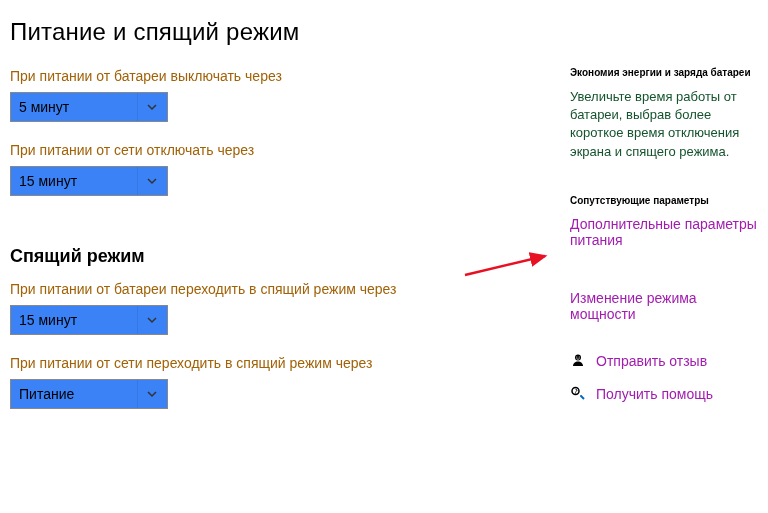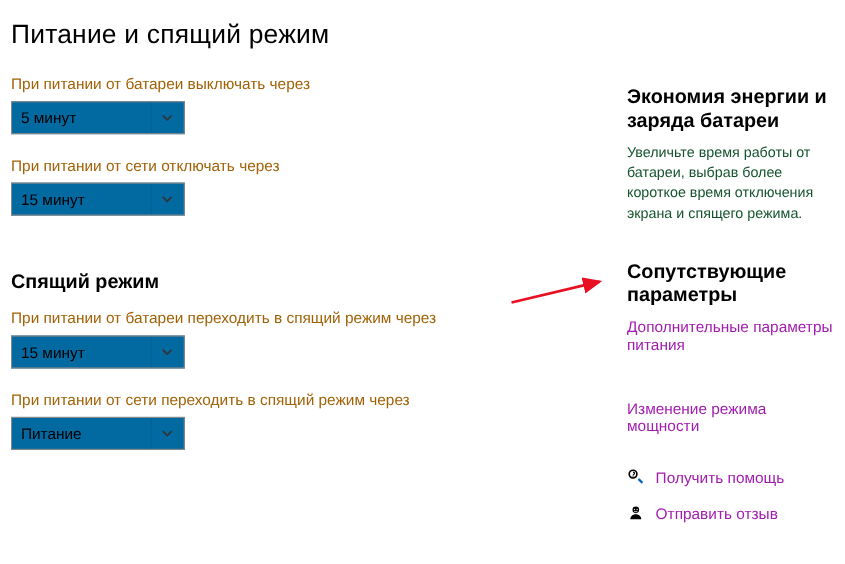--- a/index.html
+++ b/index.html
@@ -20,39 +20,39 @@
     h1.page-title { font-size: 24px; font-weight: 400; margin-bottom: 22px; letter-spacing: 0.2px; }
     h2.section-heading { font-size: 18px; font-weight: 600; margin-bottom: 14px; margin-top: 4px; }
 
     .field { margin-bottom: 20px; }
     .field-label { font-size: 14px; color: #a16207; margin-bottom: 8px; }
 
     .dropdown {
       width: 158px;
       height: 30px;
       border: 1px solid #888;
-      background: #0369a1;
+      background: #3b82f6;
       display: flex;
       align-items: center;
       justify-content: space-between;
       padding: 0 6px 0 8px;
       font-size: 14px;
       cursor: pointer;
       user-select: none;
     }
     .dropdown .chev {
       width: 28px; height: 28px;
       display:flex; align-items:center; justify-content:center;
       border-left: 1px solid rgba(0,0,0,0.08);
       margin-left: 4px;
       margin-right: -4px;
     }
     .dropdown svg { stroke: #333; stroke-width: 1.5; fill: none; }
 
-    .side h3.side-heading { font-size: 18px; font-weight: 600; margin-bottom: 10px; margin-top: 12px; }
+    .side h3.side-heading { font-size: 10px; font-weight: 600; margin-bottom: 10px; margin-top: 1px; }
     .side p.side-desc { font-size: 13px; color: #14532d; line-height: 1.4; margin-bottom: 34px; }
     .side .block { margin-bottom: 26px; }
 
     a.link { color: #a21caf; text-decoration: none; font-size: 14px; cursor: pointer; display:inline-block; }
 
     .icon-link { display:flex; align-items:center; gap:10px; margin-top: 14px; }
     .icon-link svg { flex:none; }
 
     .section-gap { height: 26px; }
 
@@ -137,40 +137,40 @@
     </div>
 
     <div class="block" style="margin-top:42px;">
       <a class="link">Изменение режима мощности</a>
     </div>
 
     <div style="margin-top:30px;">
       <div class="icon-link">
         <span>
           <svg width="16" height="16" viewBox="0 0 16 16">
+            <circle cx="8" cy="5.5" r="3" fill="#000"></circle>
+            <circle cx="6.8" cy="5" r="0.6" fill="#fff"></circle>
+            <circle cx="9.2" cy="5" r="0.6" fill="#fff"></circle>
+            <path d="M6.5 6.6c.8.8 2.2.8 3 0" stroke="#fff" stroke-width="0.8" fill="none"></path>
+            <path d="M3 14c0-2.5 2.2-4.5 5-4.5s5 2 5 4.5" fill="#000"></path>
+          </svg>
+        </span>
+        <a class="link">Отправить отзыв</a>
+      </div>
+      <div class="icon-link">
+        <span>
+          <svg width="16" height="16" viewBox="0 0 16 16">
             <circle cx="5.5" cy="6" r="3.5" fill="none" stroke="#000" stroke-width="1.5"></circle>
             <path d="M5.5 4.2c.9 0 1.4.5 1.4 1.1 0 .5-.3.8-.8 1.1-.4.3-.6.5-.6.9" fill="none" stroke="#000" stroke-width="1"></path>
             <circle cx="5.5" cy="8" r="0.5" fill="#000"></circle>
             <path d="M11 11l3 3" stroke="#0067c0" stroke-width="2"></path>
             <circle cx="11" cy="11" r="1" fill="#0067c0"></circle>
           </svg>
         </span>
         <a class="link">Получить помощь</a>
-      </div>
-      <div class="icon-link">
-        <span>
-          <svg width="16" height="16" viewBox="0 0 16 16">
-            <circle cx="8" cy="5.5" r="3" fill="#000"></circle>
-            <circle cx="6.8" cy="5" r="0.6" fill="#fff"></circle>
-            <circle cx="9.2" cy="5" r="0.6" fill="#fff"></circle>
-            <path d="M6.5 6.6c.8.8 2.2.8 3 0" stroke="#fff" stroke-width="0.8" fill="none"></path>
-            <path d="M3 14c0-2.5 2.2-4.5 5-4.5s5 2 5 4.5" fill="#000"></path>
-          </svg>
-        </span>
-        <a class="link">Отправить отзыв</a>
       </div>
     </div>
   </div>
 </div>
 
 <svg class="arrow-anno" width="100" height="40">
   <defs>
     <marker id="arrowhead" markerWidth="8" markerHeight="8" refX="6" refY="3" orient="auto">
       <polygon points="0 0, 7 3, 0 6" fill="#e81123"></polygon>
     </marker>

